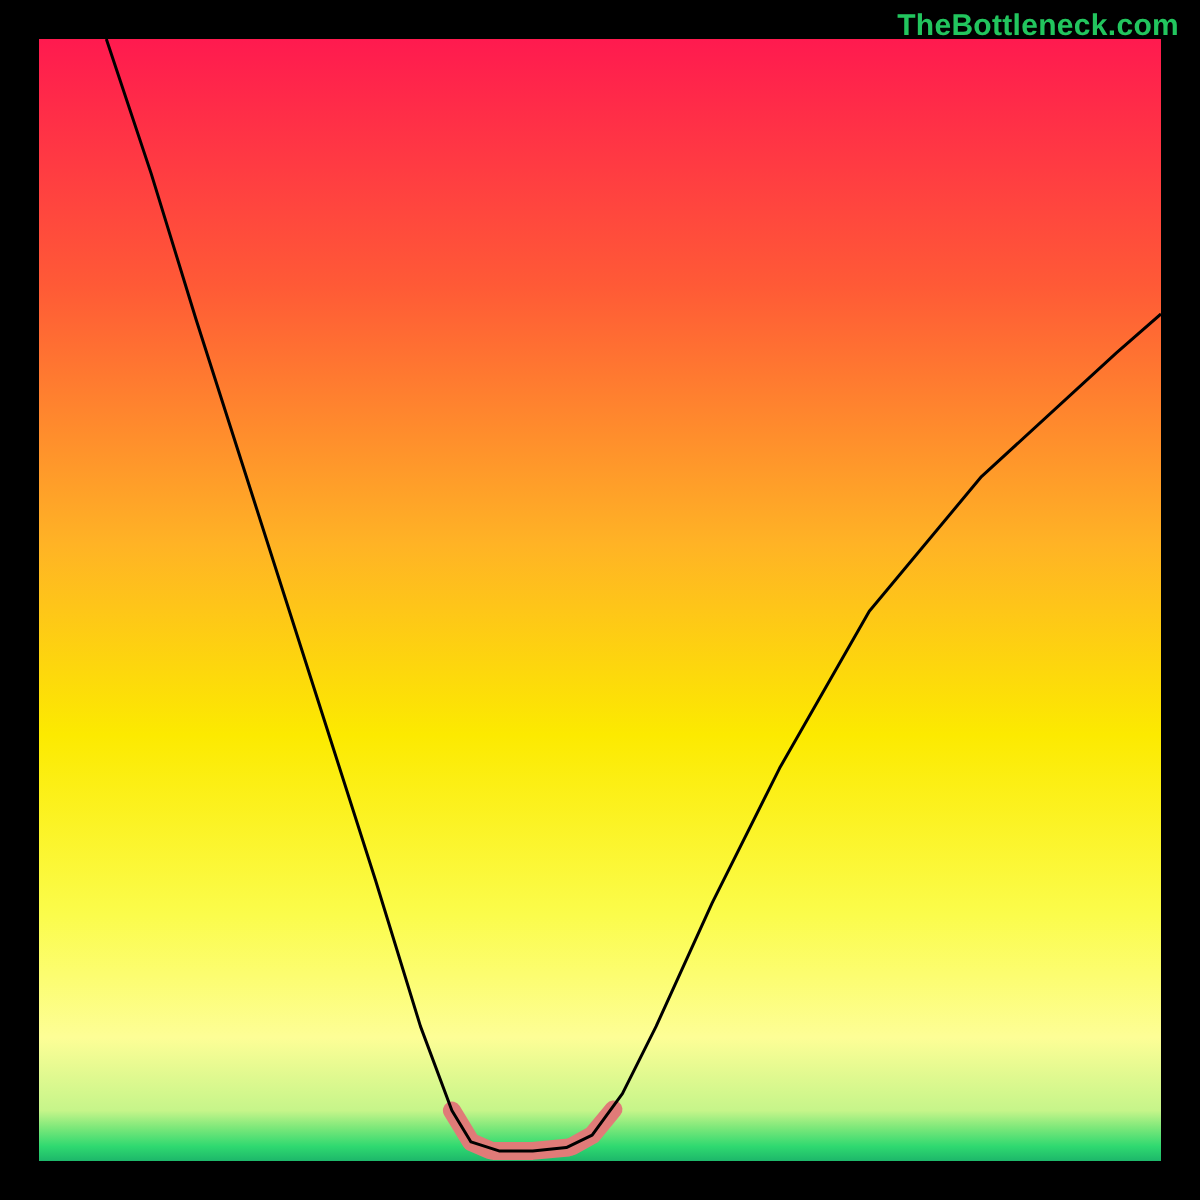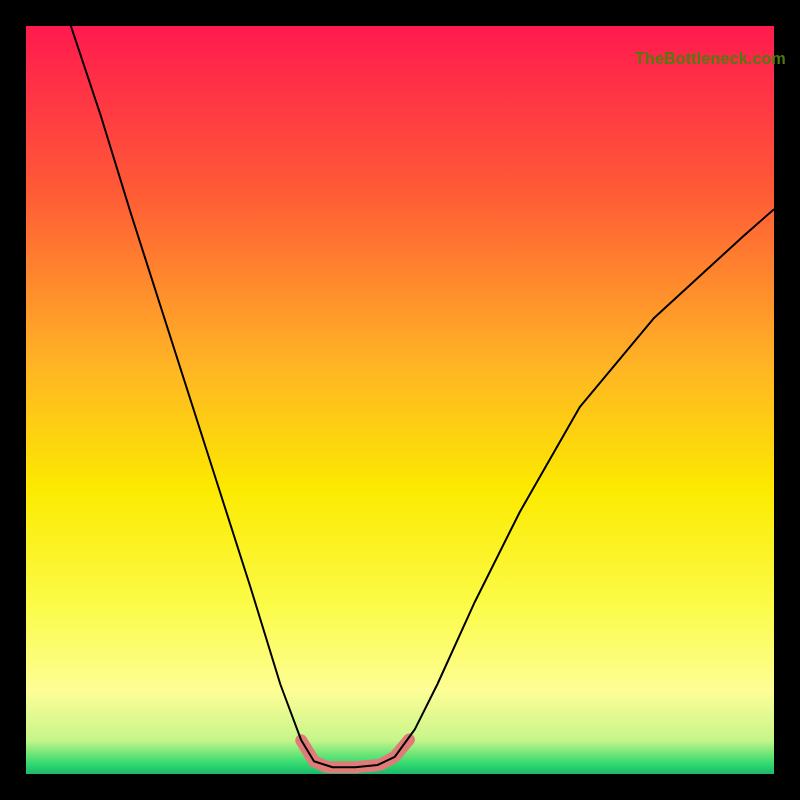--- a/index.html
+++ b/index.html
@@ -8,26 +8,25 @@
     position: relative;
     width: 800px;
     height: 800px;
     background: #000;
   }
   .watermark {
     position: absolute;
     top: 6px;
     right: 14px;
     font-family: Arial, Helvetica, sans-serif;
-    font-size: 16px;
+    font-size: 20px;
     font-weight: 600;
-    color: #4d7c0f;
+    color: #22c55e;
     z-index: 10;
     letter-spacing: 0.2px;
-    margin-top: 44px;
   }
   svg.plot {
     position: absolute;
     left: 26px;
     top: 26px;
     width: 748px;
     height: 748px;
     display: block;
   }
 </style>

